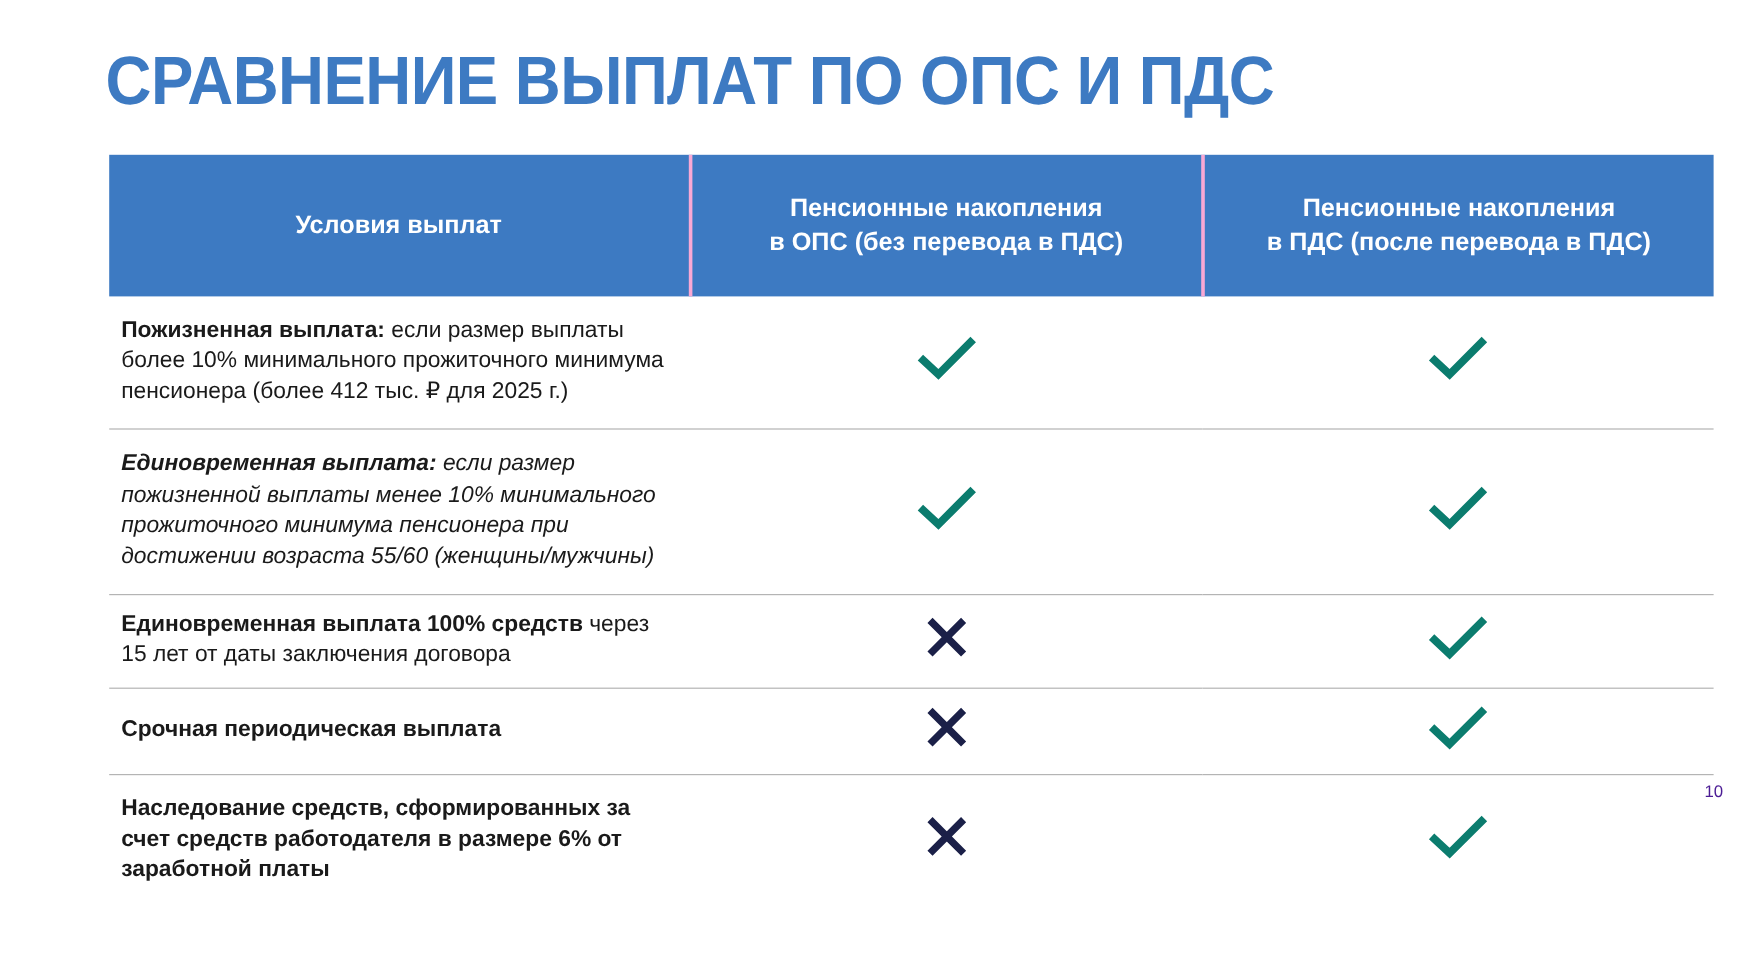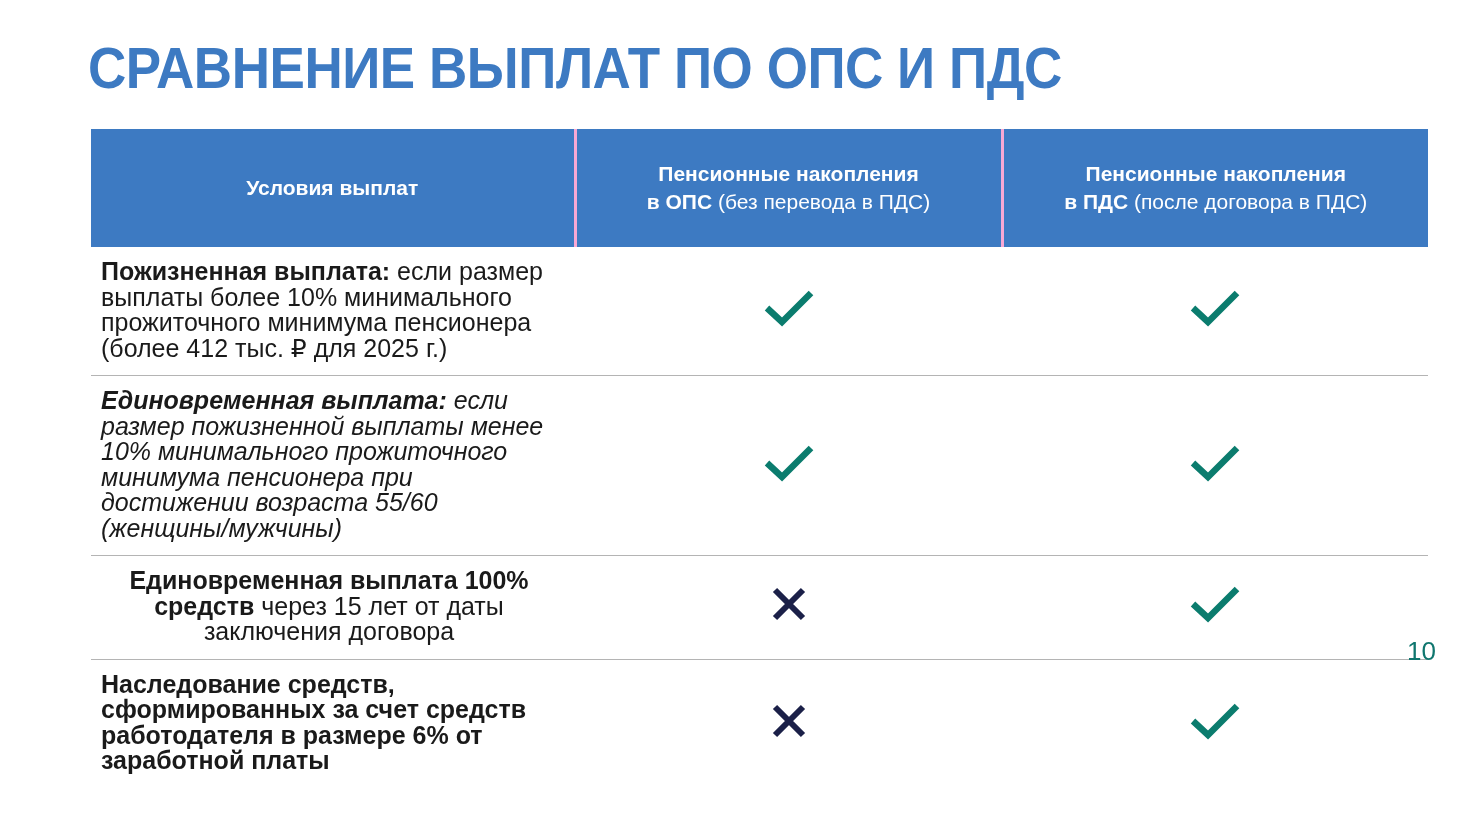--- a/index.html
+++ b/index.html
@@ -59,36 +59,36 @@
     padding: 6px 14px;
     font-weight: 700;
     font-size: 21px;
     line-height: 28px;
     border: 0;
   }
 
   thead th.sep-left  { border-left: 3px solid #f9a8d4; }
 
   .hdr-line  { display: block; }
-  .hdr-light { font-weight: 400; }
+  .hdr-light { font-weight: 700; }
 
   
   tbody tr { border-bottom: 1.5px solid #b4b4b4; }
   tbody tr:last-child { border-bottom: 0; }
 
   tbody td {
     vertical-align: middle;
     padding: 12px 8px 14px 8px;
     border: 0;
   }
 
   td.cond-cell {
     padding-left: 10px;
     padding-right: 18px;
-    font-size: 25px;
+    font-size: 19px;
     line-height: 25.5px;
     color: #1a1a1a;
     font-weight: 400;
     text-align: left;
   }
 
   td.cond-cell b { font-weight: 700; }
 
   td.mark-cell {
     text-align: center;
@@ -100,29 +100,29 @@
     display: inline-block;
     line-height: 0;
   }
   .mark svg { display: block; }
 
   
   .page-number {
     position: absolute;
     right: 27px;
     bottom: 15px;
-    font-size: 26px;
-    color: #0f766e;
+    font-size: 14px;
+    color: #4c1d95;
     font-weight: 400;
   }
 
   
   tr.r1 td { height: 110px; }
   tr.r2 td { height: 138px; font-style: italic; }
-  tr.r3 td { height: 77px; text-align: center; }
+  tr.r3 td { height: 77px; }
   tr.r4 td { height: 56px; }
   tr.r5 td { height: 65px; }
   tr.r6 td { height: 110px; }
 </style>
 </head>
 <body>
 
 <div class="slide">
 
   <div class="slide-title">СРАВНЕНИЕ ВЫПЛАТ ПО ОПС И ПДС</div>
@@ -141,21 +141,21 @@
         </th>
         <th class="sep-left">
           <span class="hdr-line">Пенсионные накопления</span>
           <span class="hdr-line">
             <span>в ОПС </span><span class="hdr-light">(без перевода в ПДС)</span>
           </span>
         </th>
         <th class="sep-left">
           <span class="hdr-line">Пенсионные накопления</span>
           <span class="hdr-line">
-            <span>в ПДС </span><span class="hdr-light">(после договора в ПДС)</span>
+            <span>в ПДС </span><span class="hdr-light">(после перевода в ПДС)</span>
           </span>
         </th>
       </tr>
     </thead>
 
     <tbody>
 
       <tr class="r1">
         <td class="cond-cell"><b>Пожизненная выплата:</b><span> если размер выплаты более 10% минимального прожиточного минимума пенсионера (более 412 тыс. ₽ для 2025 г.)</span></td>
         <td class="mark-cell">
@@ -203,20 +203,37 @@
         </td>
         <td class="mark-cell">
           <span class="mark">
             <svg width="52" height="40" viewBox="0 0 52 40" aria-hidden="true">
               <path d="M4 20 L19 34 L48 5" fill="none" stroke="#0b7c6e" stroke-width="6.5" stroke-linecap="butt" stroke-linejoin="miter"></path>
             </svg>
           </span>
         </td>
       </tr>
 
+      <tr class="r4">
+        <td class="cond-cell"><b>Срочная периодическая выплата</b><span></span></td>
+        <td class="mark-cell">
+          <span class="mark">
+            <svg width="38" height="38" viewBox="0 0 38 38" aria-hidden="true">
+              <path d="M5 5 L33 33 M33 5 L5 33" fill="none" stroke="#1b2048" stroke-width="6" stroke-linecap="butt"></path>
+            </svg>
+          </span>
+        </td>
+        <td class="mark-cell">
+          <span class="mark">
+            <svg width="52" height="40" viewBox="0 0 52 40" aria-hidden="true">
+              <path d="M4 20 L19 34 L48 5" fill="none" stroke="#0b7c6e" stroke-width="6.5" stroke-linecap="butt" stroke-linejoin="miter"></path>
+            </svg>
+          </span>
+        </td>
+      </tr>
 
 
       <tr class="r6">
         <td class="cond-cell"><b>Наследование средств, сформированных за счет средств работодателя в размере 6% от заработной платы</b><span></span></td>
         <td class="mark-cell">
           <span class="mark">
             <svg width="38" height="38" viewBox="0 0 38 38" aria-hidden="true">
               <path d="M5 5 L33 33 M33 5 L5 33" fill="none" stroke="#1b2048" stroke-width="6" stroke-linecap="butt"></path>
             </svg>
           </span>

